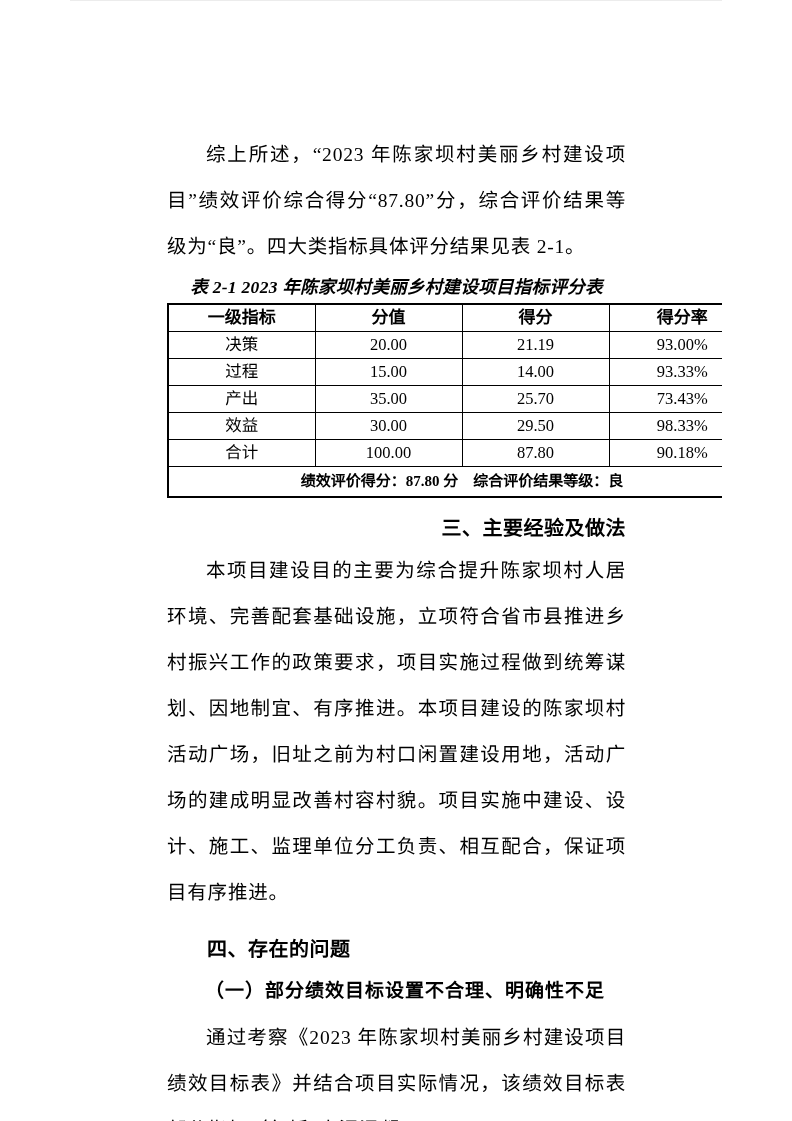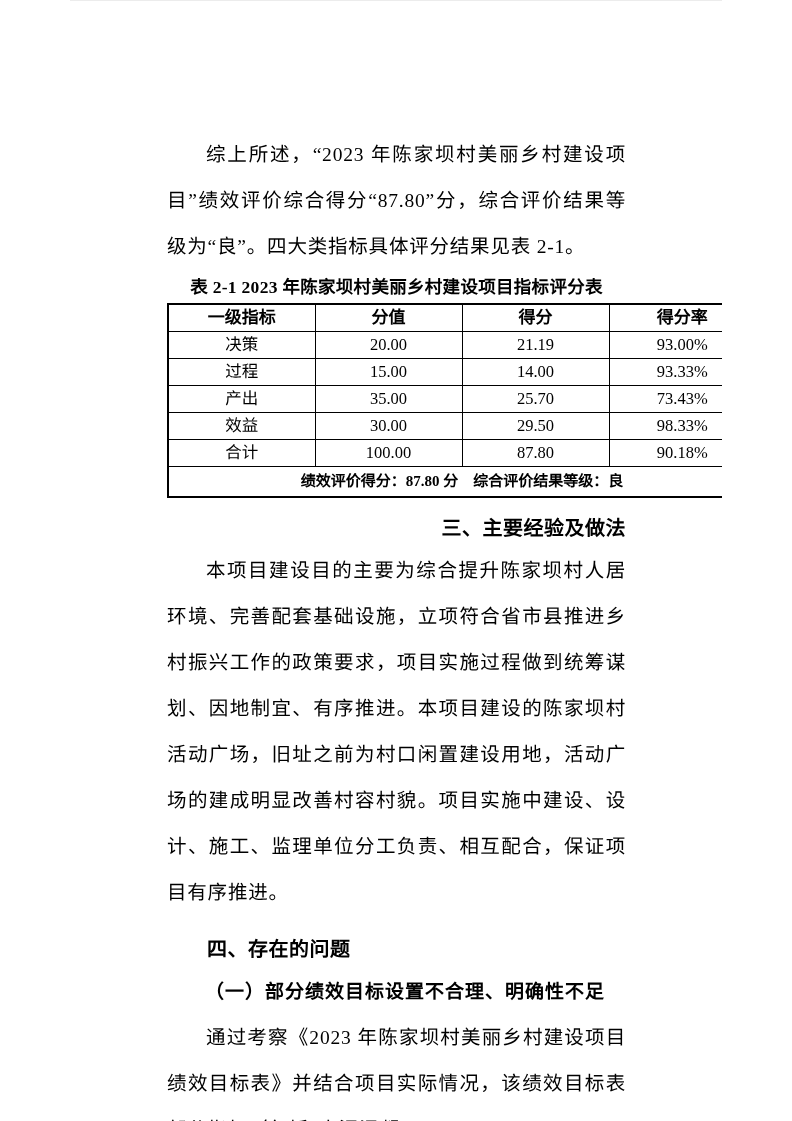--- a/index.html
+++ b/index.html
@@ -30,20 +30,21 @@
     letter-spacing: 0.8px;
     font-family: "Liberation Serif", "DejaVu Serif", serif;
   }
   .table-title {
     margin: 5px 0 4px 0;
     text-align: center;
     font-weight: bold;
     font-size: 17.5px;
     line-height: 24px;
     letter-spacing: 0.3px;
+    font-style: italic;
   }
   table.score-table {
     width: 590px;
     margin: 0 auto;
     border-collapse: collapse;
     table-layout: fixed;
     border: 2px solid #000000;
   }
   table.score-table th,
   table.score-table td {
@@ -71,21 +72,21 @@
     padding-left: 2em;
     font-family: "Liberation Sans", "DejaVu Sans", sans-serif;
     font-weight: bold;
     font-size: 20px;
     line-height: 32px;
     letter-spacing: 0.5px;
   }
   .sub-heading {
     margin: 8px 0 0 0;
     padding-left: 2em;
-    font-family: Liberation Sans, sans-serif;
+    font-family: Liberation Mono, monospace;
     font-weight: bold;
     font-size: 19px;
     line-height: 38px;
     letter-spacing: 1px;
   }
   .after-table { margin-top: 14px; text-align: right; }
   .after-heading { margin-top: 4px; }
 </style>
 </head>
 <body>

